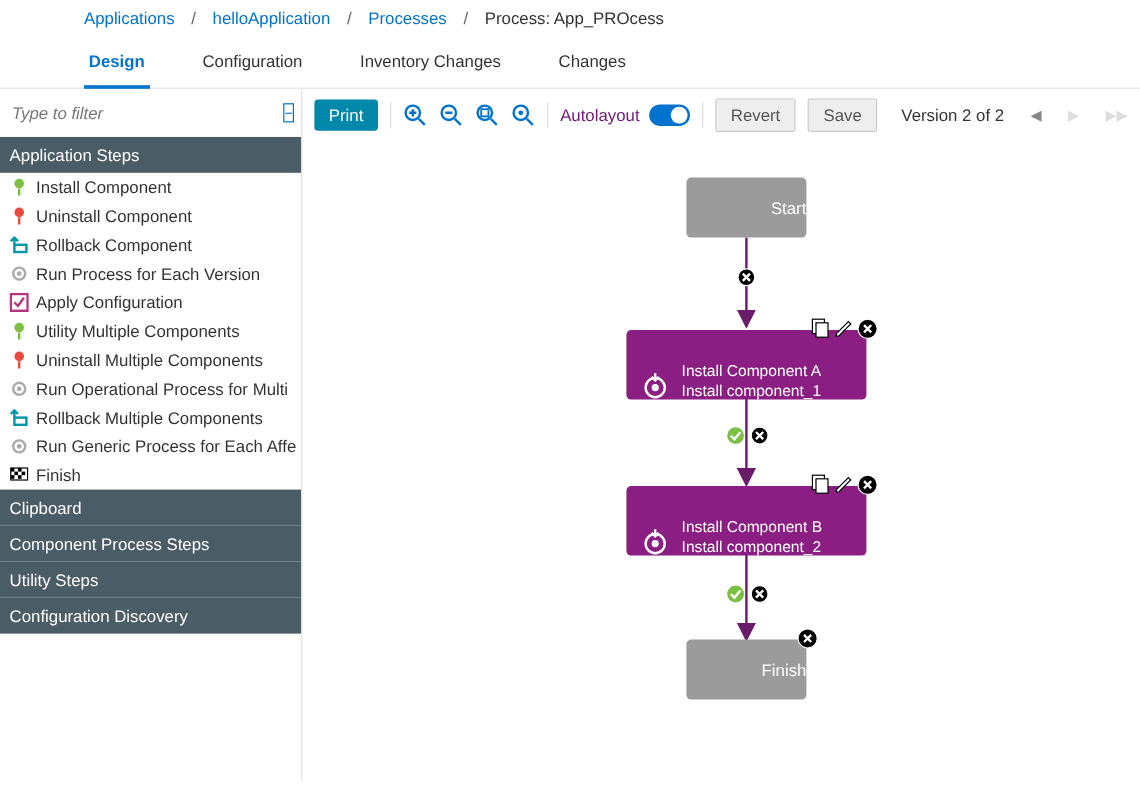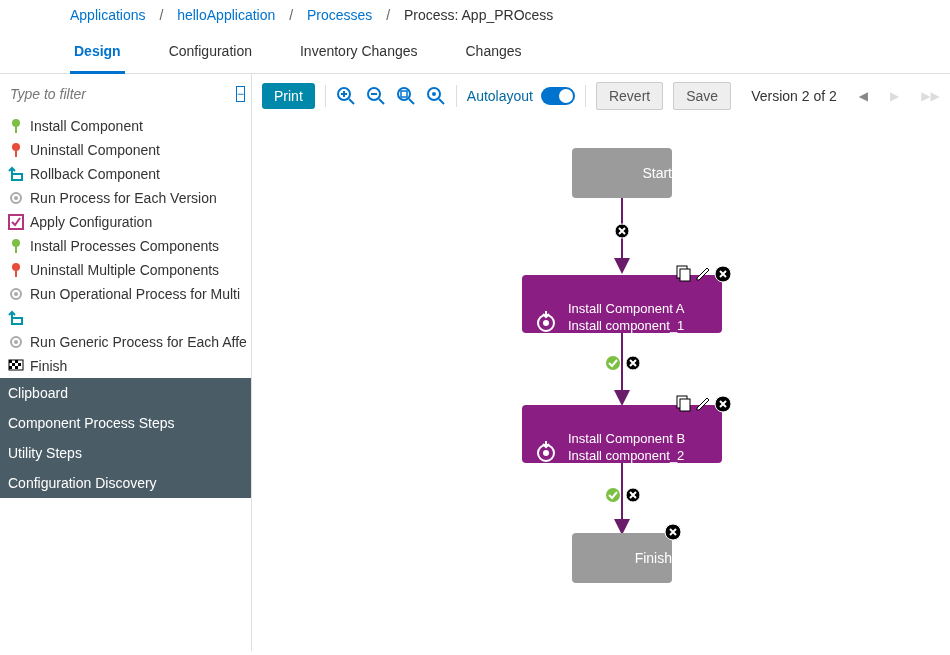--- a/index.html
+++ b/index.html
@@ -31,21 +31,21 @@
 .cat-header { background: #4a5c66; color: #fff; padding: 7px 8px; font-size: 14px; }
 .step-item { display: flex; align-items: flex-start; gap: 6px; padding: 4px 8px; font-size: 14px; color: #333; cursor: grab; white-space: nowrap; overflow: hidden; }
 .step-icon { width: 16px; height: 16px; flex-shrink: 0; display: inline-flex; align-items: center; justify-content: center; }
 
 .canvas-area { flex: 1; display: flex; flex-direction: column; }
 .toolbar { display: flex; align-items: center; gap: 10px; padding: 8px 10px; }
 .print-btn { background: #0088aa; color: #fff; border: none; border-radius: 3px; padding: 5px 12px; font-size: 14px; cursor: pointer; }
 .tb-sep { width: 1px; height: 22px; background: #ddd; }
 .zoom-group { display: flex; gap: 10px; }
 .zoom-btn { width: 20px; height: 20px; cursor: pointer; color: #0073cf; }
-.autolayout { display: flex; align-items: center; gap: 8px; font-size: 14px; color: #0369a1; }
+.autolayout { display: flex; align-items: center; gap: 8px; font-size: 14px; color: #701a75; }
 .toggle { width: 34px; height: 18px; background: #0073cf; border-radius: 9px; position: relative; cursor: pointer; }
 .toggle .knob { width: 14px; height: 14px; background: #fff; border-radius: 50%; position: absolute; top: 2px; right: 2px; }
 .grey-btn { background: #eee; border: 1px solid #ccc; color: #555; padding: 5px 12px; border-radius: 2px; cursor: pointer; font-size: 14px; }
 .version-info { margin-left: 10px; font-size: 14px; color: #333; display: flex; align-items: center; gap: 22px; }
 .nav-arrow { color: #888; cursor: pointer; font-size: 12px; }
 .nav-arrow.disabled { color: #ddd; }
 
 .canvas { flex: 1; position: relative; }
 .node { position: absolute; border-radius: 4px; color: #fff; display: flex; flex-direction: column; align-items: flex-end; justify-content: center; }
 .node.grey { background: #9b9b9b; width: 100px; height: 50px; font-size: 14px; }
@@ -84,20 +84,21 @@
   <div class="sidebar">
     <div class="filter-row">
       <input class="filter-input" placeholder="Type to filter" style="">
       <svg class="search-icon" viewBox="0 0 16 16">
           <circle cx="7" cy="7" r="5" fill="none" stroke="#888" stroke-width="2"></circle>
           <line x1="11" y1="11" x2="15" y2="15" stroke="#888" stroke-width="2"></line>
         </svg>
       <span class="collapse-icon">−</span>
     </div>
     <div class="tree">
+      <div class="cat-header">Application Steps</div>
 
       <div class="step-item">
         <span class="step-icon">
             <svg viewBox="0 0 16 16">
               <circle cx="8" cy="5" r="4" fill="#7bc043"></circle>
               <line x1="8" y1="9" x2="8" y2="15" stroke="#7bc043" stroke-width="2"></line>
             </svg>
           </span>
         <span>Install Component</span>
       </div>
@@ -137,21 +138,21 @@
           </span>
         <span>Apply Configuration</span>
       </div>
       <div class="step-item">
         <span class="step-icon">
             <svg viewBox="0 0 16 16">
               <circle cx="8" cy="5" r="4" fill="#7bc043"></circle>
               <line x1="8" y1="9" x2="8" y2="15" stroke="#7bc043" stroke-width="2"></line>
             </svg>
           </span>
-        <span>Install Processes Components</span>
+        <span>Utility Multiple Components</span>
       </div>
       <div class="step-item">
         <span class="step-icon">
             <svg viewBox="0 0 16 16">
               <circle cx="8" cy="5" r="4" fill="#e84c3d"></circle>
               <line x1="8" y1="9" x2="8" y2="15" stroke="#e84c3d" stroke-width="2"></line>
             </svg>
           </span>
         <span>Uninstall Multiple Components</span>
       </div>
@@ -164,20 +165,21 @@
           </span>
         <span>Run Operational Process for Multi</span>
       </div>
       <div class="step-item">
         <span class="step-icon">
             <svg viewBox="0 0 16 16">
               <path d="M4 2 L4 8 M1 5 L4 2 L7 5" fill="none" stroke="#0096a8" stroke-width="2"></path>
               <rect x="4" y="8" width="10" height="6" fill="none" stroke="#0096a8" stroke-width="2"></rect>
             </svg>
           </span>
+        <span>Rollback Multiple Components</span>
       </div>
       <div class="step-item">
         <span class="step-icon">
             <svg viewBox="0 0 16 16">
               <circle cx="8" cy="8" r="5" fill="none" stroke="#aaa" stroke-width="2"></circle>
               <circle cx="8" cy="8" r="2" fill="#aaa"></circle>
             </svg>
           </span>
         <span>Run Generic Process for Each Affe</span>
       </div>

